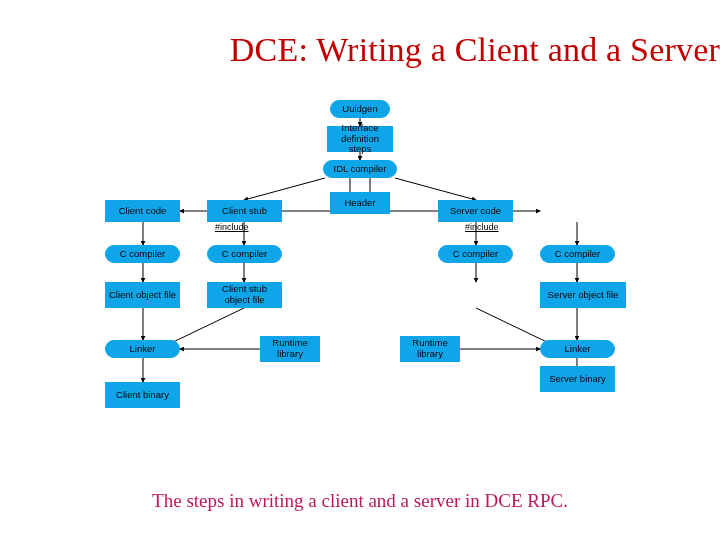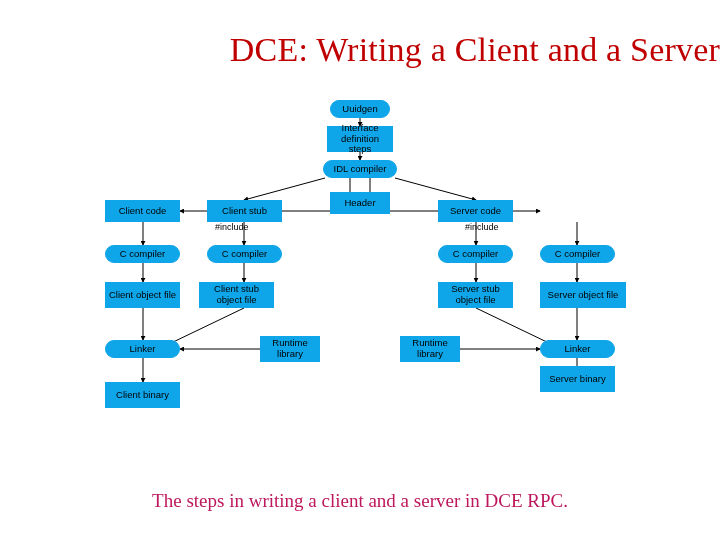--- a/index.html
+++ b/index.html
@@ -51,20 +51,21 @@
     box-sizing: border-box;
     padding: 1px 2px;
   }
   .rounded { border-radius: 9px; }
   .lbl {
     position: absolute;
     font-family: Arial, sans-serif;
     font-size: 9px;
     color: #000;
     text-align: center;
+    text-decoration: underline;
   }
   svg.arrows {
     position: absolute;
     top: 0;
     left: 0;
     width: 510px;
     height: 340px;
     pointer-events: none;
   }
 </style>
@@ -137,23 +138,21 @@
   <div class="lbl" style="left:110px; top:122px;">#include</div>
   <div class="lbl" style="left:360px; top:122px;">#include</div>
 
   <div class="box rounded" style="left:0px;   top:145px; width:75px; height:18px;">C compiler</div>
   <div class="box rounded" style="left:102px; top:145px; width:75px; height:18px;">C compiler</div>
   <div class="box rounded" style="left:333px; top:145px; width:75px; height:18px;">C compiler</div>
   <div class="box rounded" style="left:435px; top:145px; width:75px; height:18px;">C compiler</div>
 
   <div class="box" style="left:0px;   top:182px; width:75px; height:26px;">Client
 object file</div>
-  <div class="box" style="left:94px; top:182px; width:75px; height:26px;">Client stub
-object file</div>
-  <div class="box" style="left:333px; top:182px; width:75px; height:26px;">Server stub
+  <div class="box" style="left:102px; top:182px; width:75px; height:26px;">Client stub
 object file</div>
   <div class="box" style="left:435px; top:182px; width:86px; height:26px;">Server
 object file</div>
 
   <div class="box rounded" style="left:0px;   top:240px; width:75px; height:18px;">Linker</div>
   <div class="box" style="left:155px; top:236px; width:60px; height:26px;">Runtime
 library</div>
   <div class="box" style="left:295px; top:236px; width:60px; height:26px;">Runtime
 library</div>
   <div class="box rounded" style="left:435px; top:240px; width:75px; height:18px;">Linker</div>

